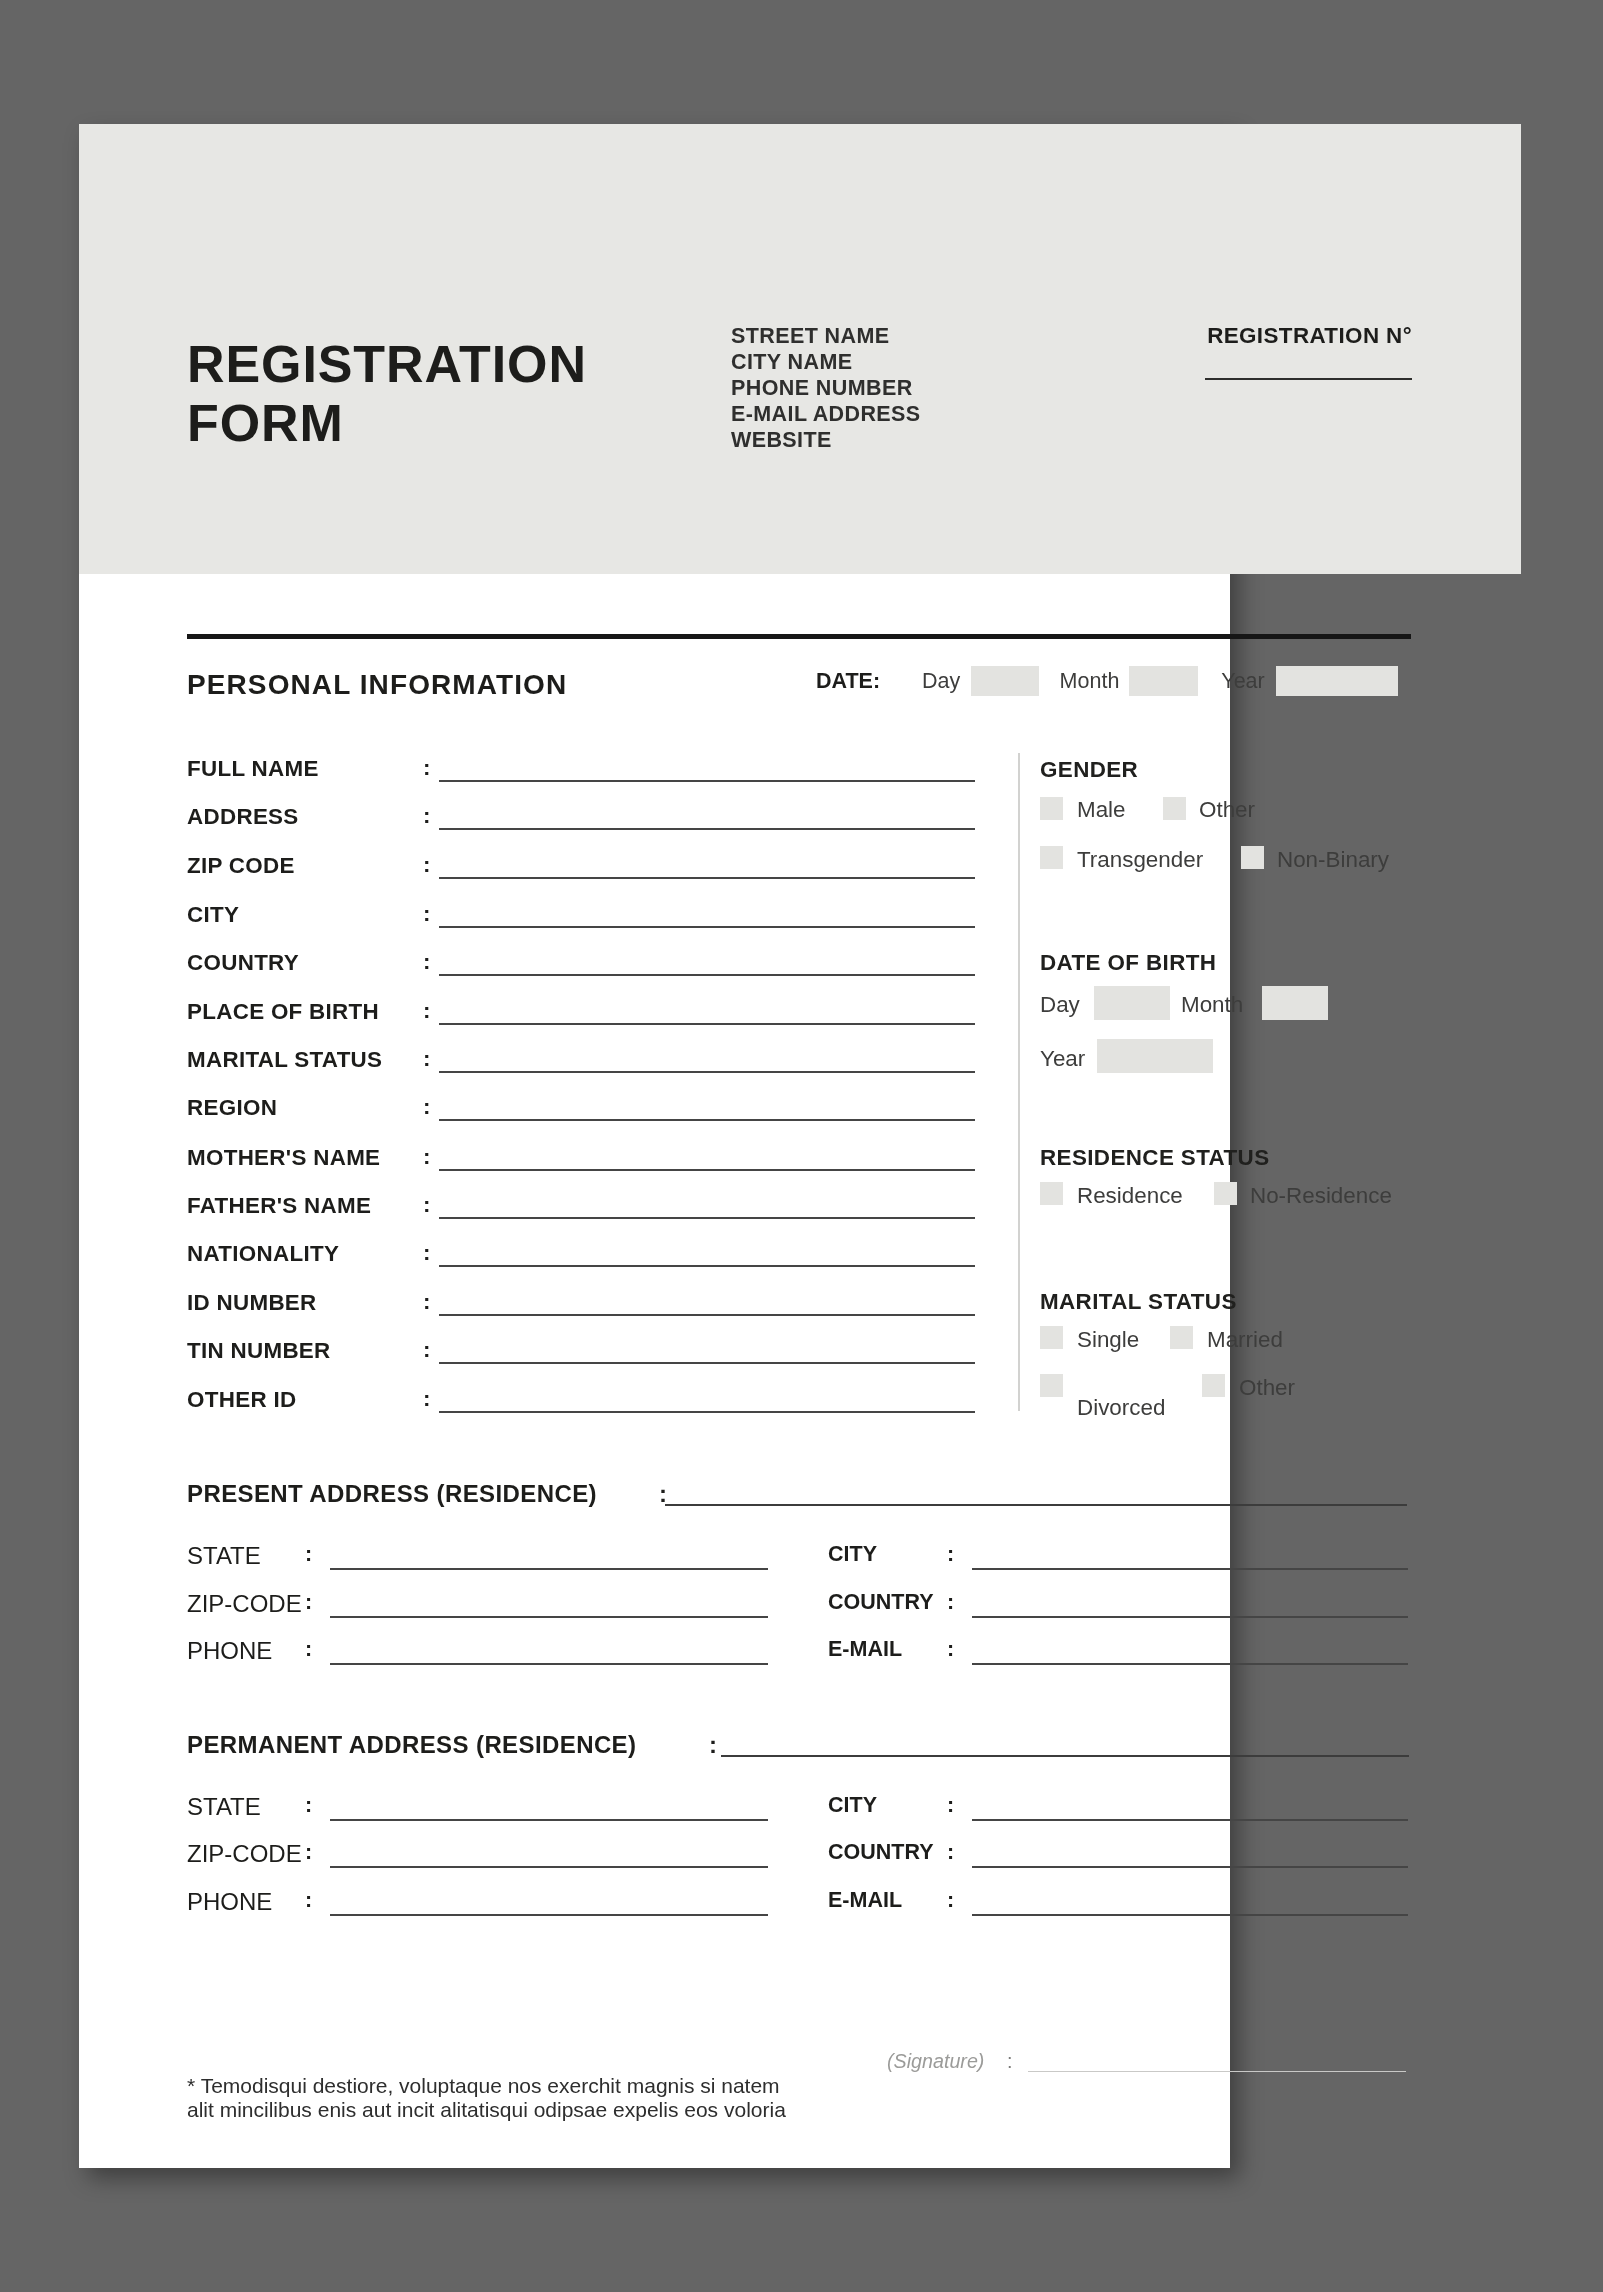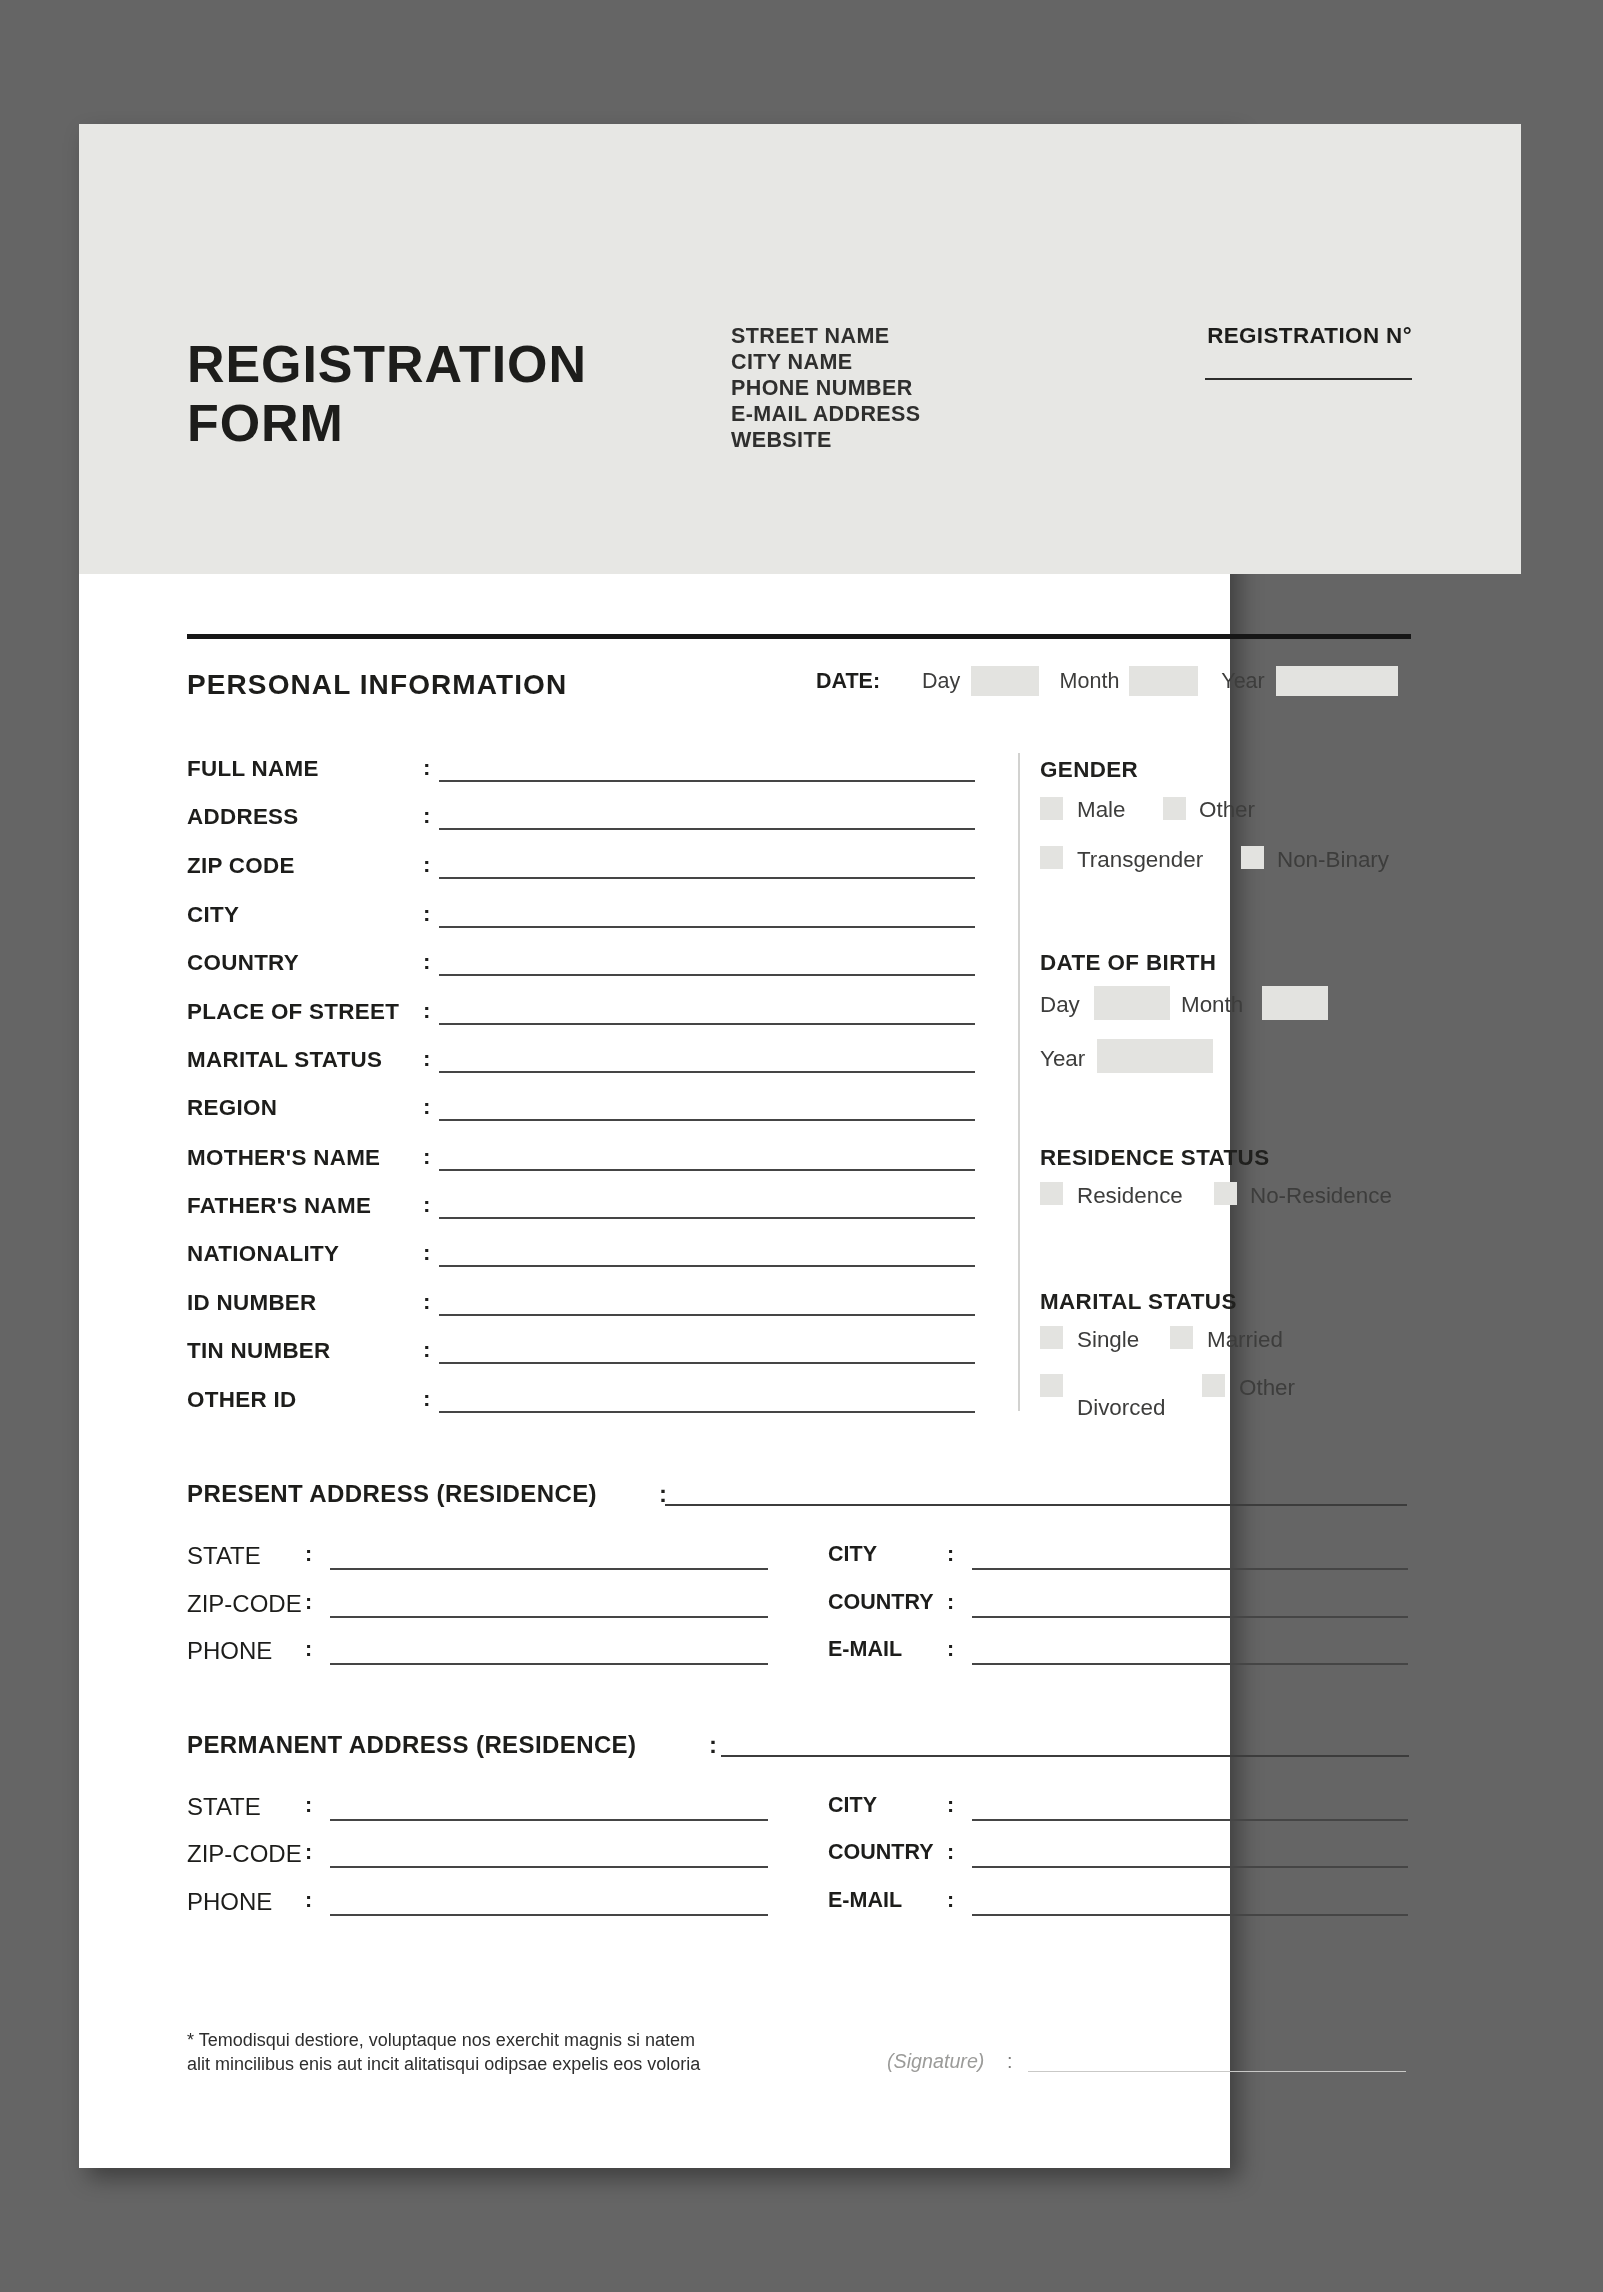--- a/index.html
+++ b/index.html
@@ -51,21 +51,21 @@
   .addr-line{position:absolute;height:0;border-bottom:2.7px solid #3c3c3c;}
   .arow{position:absolute;left:108px;width:1222px;height:48px;}
   .allabel{position:absolute;left:0;top:13.4px;font-size:24px;font-weight:normal;color:#1d1d1b;white-space:nowrap;}
   .alcolon{position:absolute;left:118px;top:12.5px;font-size:21.5px;font-weight:bold;color:#1d1d1b;}
   .alline{position:absolute;left:143px;width:438px;bottom:7.2px;height:0;border-bottom:2.2px solid #454545;}
   .arlabel{position:absolute;left:641px;top:13.4px;font-size:21.5px;font-weight:bold;color:#1d1d1b;white-space:nowrap;}
   .arcolon{position:absolute;left:760px;top:12.5px;font-size:21.5px;font-weight:bold;color:#1d1d1b;}
   .arline{position:absolute;left:785px;width:436px;bottom:7.2px;height:0;border-bottom:2.2px solid #454545;}
 
   
-  .note{position:absolute;left:108px;top:1904px;font-size:18px;line-height:24px;color:#2e2e2e;}
+  .note{position:absolute;left:108px;top:1950px;font-size:21px;line-height:24px;color:#2e2e2e;}
   .sig-label{position:absolute;left:808px;top:1926px;font-size:19.7px;font-style:italic;color:#9b9b99;}
   .sig-colon{position:absolute;left:928px;top:1926px;font-size:19.7px;color:#7b7b79;}
   .sig-line{position:absolute;left:949px;top:1947px;width:378px;height:0;border-bottom:1.8px solid #c9c9c7;}
 </style>
 </head>
 <body>
 
 <div class="canvas">
   <div class="page">
 
@@ -117,21 +117,21 @@
       <span class="flabel">CITY</span>
       <span class="fcolon">:</span>
       <div class="fline"></div>
     </div>
     <div class="frow" style="top:813px;">
       <span class="flabel">COUNTRY</span>
       <span class="fcolon">:</span>
       <div class="fline"></div>
     </div>
     <div class="frow" style="top:862px;">
-      <span class="flabel">PLACE OF STREET</span>
+      <span class="flabel">PLACE OF BIRTH</span>
       <span class="fcolon">:</span>
       <div class="fline"></div>
     </div>
     <div class="frow" style="top:910px;">
       <span class="flabel">MARITAL STATUS</span>
       <span class="fcolon">:</span>
       <div class="fline"></div>
     </div>
     <div class="frow" style="top:958px;">
       <span class="flabel">REGION</span>

